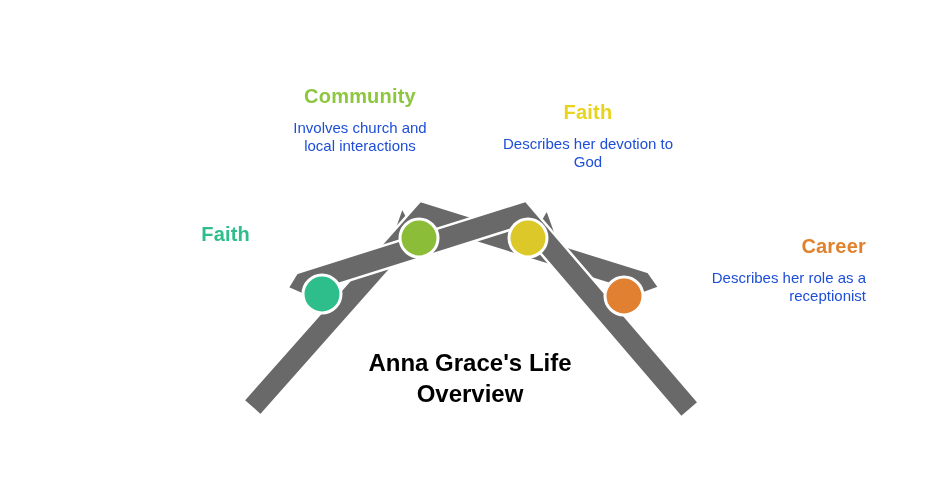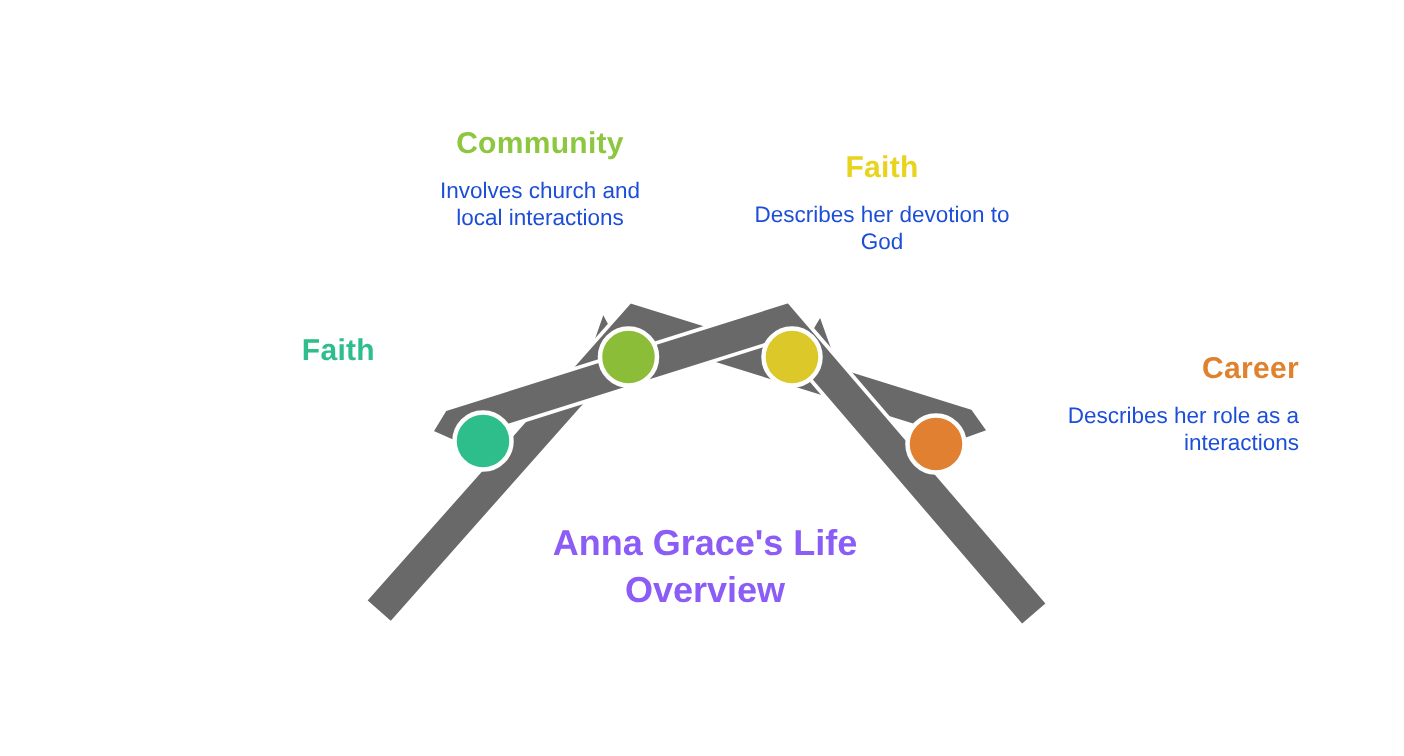--- a/index.html
+++ b/index.html
@@ -89,18 +89,18 @@
     <h3 style="color: rgb(232, 212, 30);">Faith</h3>
     <p>Describes her devotion to God</p>
   </div>
 
   <div class="label-block block-family align-right">
     <h3 style="color: rgb(46, 190, 139);">Faith</h3>
   </div>
 
   <div class="label-block block-career align-left">
     <h3 style="color: rgb(224, 129, 45);">Career</h3>
-    <p>Describes her role as a interactions</p>
+    <p>Describes her role as a receptionist</p>
   </div>
 
-  <div class="title-block" style="color: #8b5cf6;">Anna Grace's Life Overview</div>
+  <div class="title-block" style="color: #000000;">Anna Grace's Life Overview</div>
 
 </div>
 
 </body></html>

